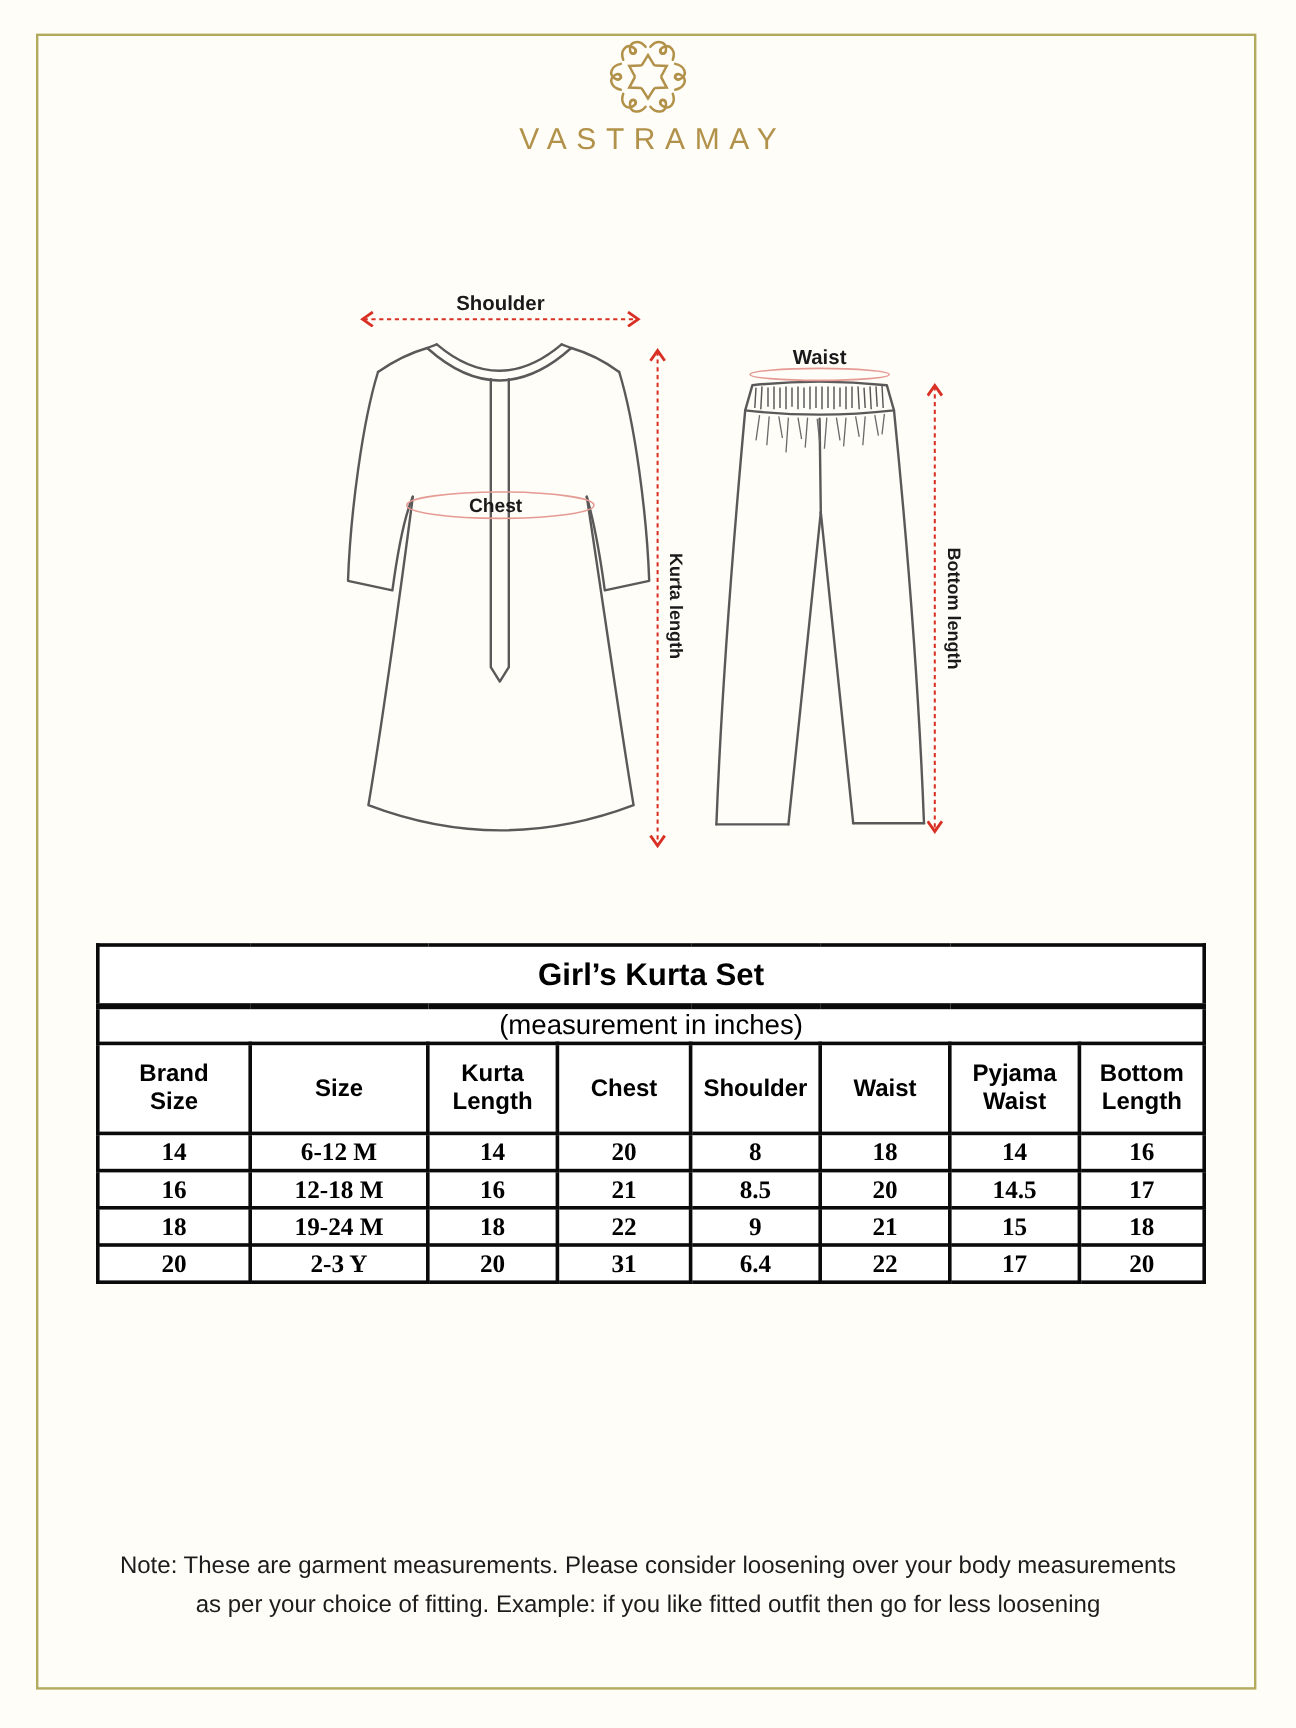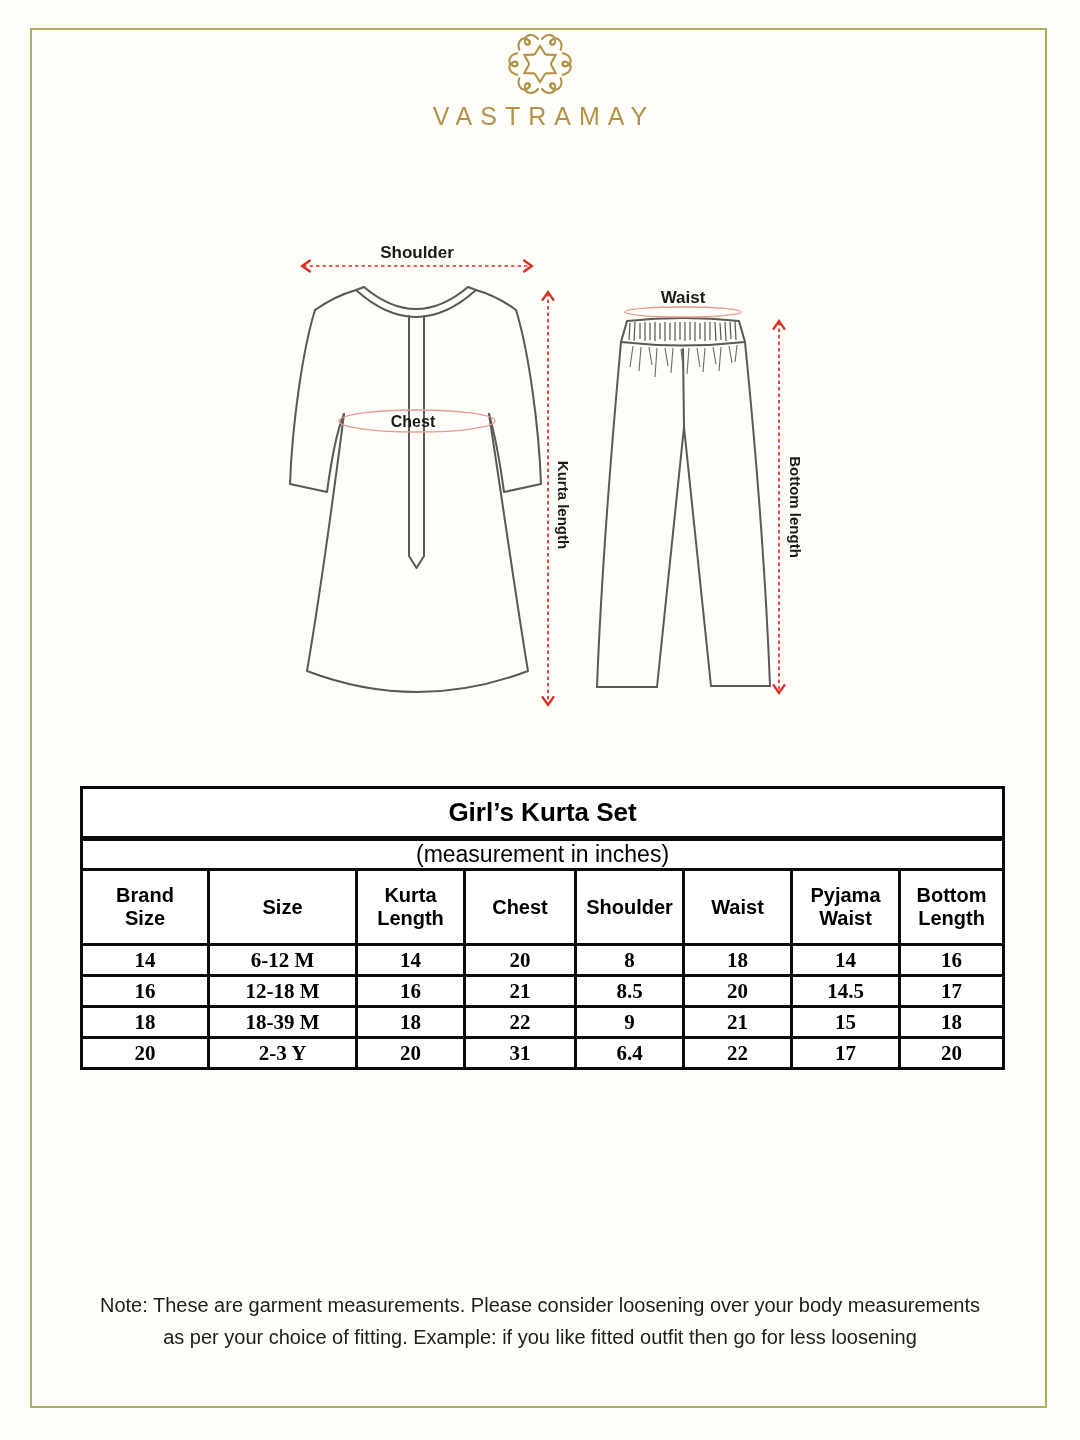--- a/index.html
+++ b/index.html
@@ -233,21 +233,21 @@
         <td>12-18 M</td>
         <td>16</td>
         <td>21</td>
         <td>8.5</td>
         <td>20</td>
         <td>14.5</td>
         <td>17</td>
       </tr>
       <tr>
         <td>18</td>
-        <td>18-39 M</td>
+        <td>19-24 M</td>
         <td>18</td>
         <td>22</td>
         <td>9</td>
         <td>21</td>
         <td>15</td>
         <td>18</td>
       </tr>
       <tr>
         <td>20</td>
         <td>2-3 Y</td>

